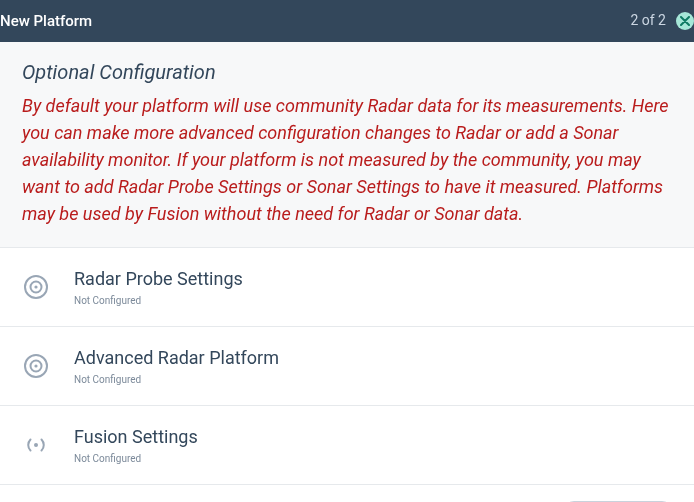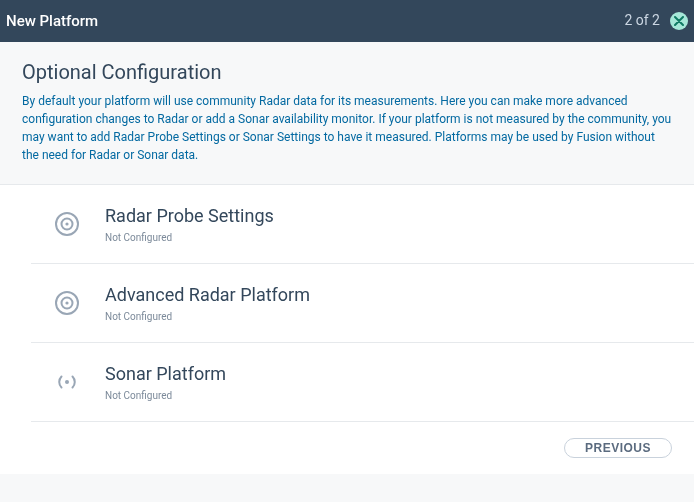--- a/index.html
+++ b/index.html
@@ -10,21 +10,21 @@
     height: 502px;
     overflow: hidden;
     color: #33475b;
   }
   .header {
     background: #33475b;
     color: #fff;
     display: flex;
     align-items: center;
     justify-content: space-between;
-    padding: 10px 6px;
+    padding: 10px 0;
     height: 42px;
   }
   .header-title {
     font-size: 15px;
     font-weight: 500;
   }
   .header-right {
     display: flex;
     align-items: flex-start;
     gap: 10px;
@@ -41,43 +41,43 @@
     display: flex;
     align-items: center;
     justify-content: center;
     cursor: pointer;
   }
   .close-circle svg { display:block; }
   .intro {
     padding: 18px 22px 20px 22px;
     border-bottom: 1px solid #e6e9ec;
     background: #f7f8f9;
+    font-style: italic;
   }
   .intro h2 {
     font-size: 20px;
     font-weight: 400;
     color: #33475b;
     margin-bottom: 8px;
   }
   .intro p {
-    font-size: 12px;
+    font-size: 18px;
     line-height: 1.5;
-    color: #0369a1;
+    color: #b91c1c;
   }
   .list {
     background: #fff;
   }
   .row {
     display: flex;
     align-items: center;
     gap: 24px;
     padding: 20px 22px;
     border-bottom: 1px solid #e6e9ec;
     cursor: pointer;
-    margin-left: 31px;
   }
   .row:last-child { border-bottom: 1px solid #e6e9ec; }
   .row-icon {
     width: 28px;
     display: flex;
     justify-content: center;
     align-items: center;
     color: #99a6b5;
   }
   .row-text {
@@ -172,21 +172,21 @@
 
   <div class="row">
     <div class="row-icon">
       <svg width="26" height="26" viewBox="0 0 26 26" fill="none">
         <circle cx="13" cy="13" r="2" fill="#99a6b5"></circle>
         <path d="M7.5 7.5 A7.8 7.8 0 0 0 7.5 18.5" stroke="#99a6b5" stroke-width="2" stroke-linecap="round"></path>
         <path d="M18.5 7.5 A7.8 7.8 0 0 1 18.5 18.5" stroke="#99a6b5" stroke-width="2" stroke-linecap="round"></path>
       </svg>
     </div>
     <div class="row-text">
-      <div class="row-title">Sonar Platform</div>
+      <div class="row-title">Fusion Settings</div>
       <div class="row-status">Not Configured</div>
     </div>
   </div>
 
 </div>
 
 <div class="footer">
   <button class="btn btn-secondary">PREVIOUS</button>
 </div>
 

